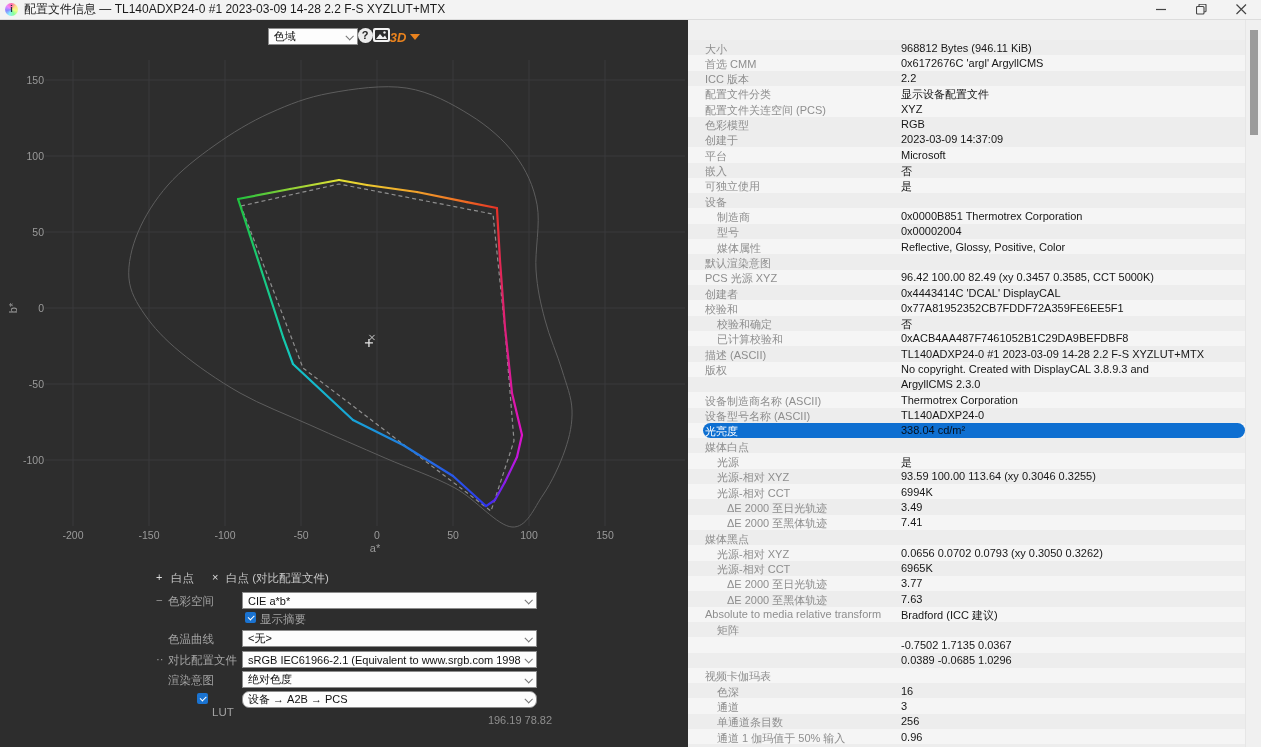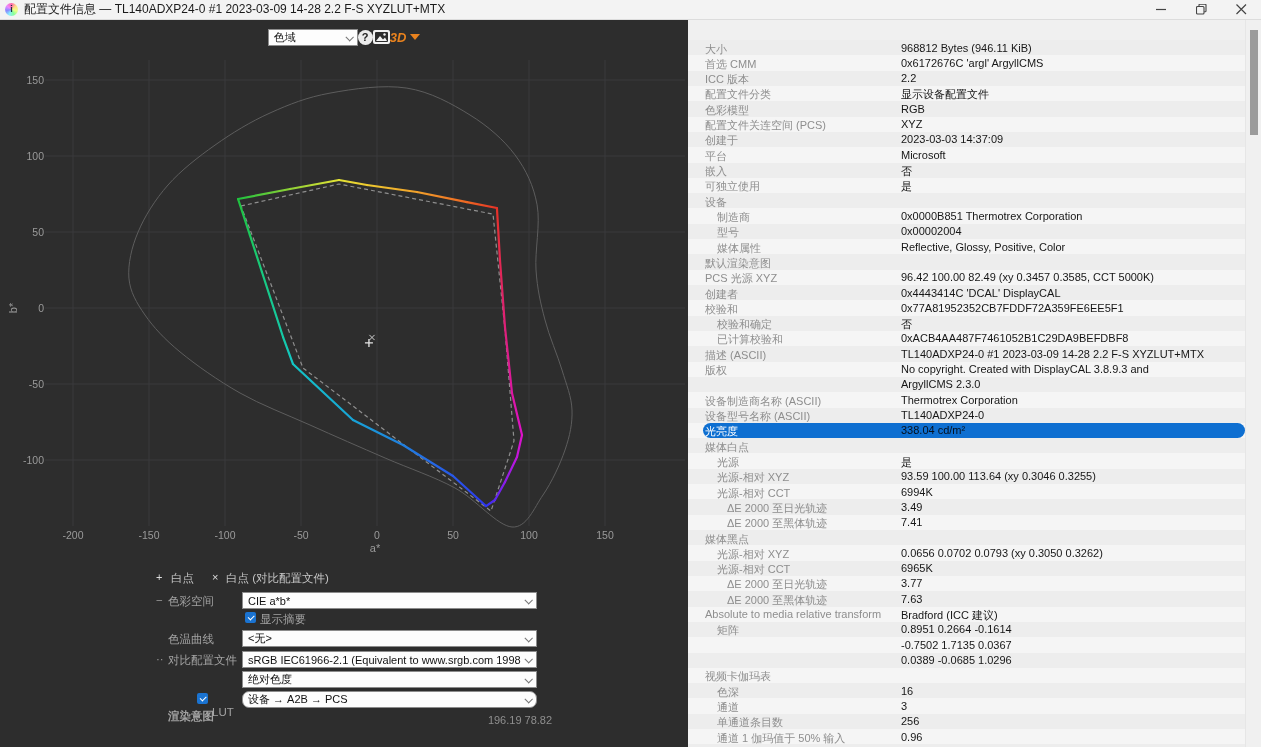--- a/index.html
+++ b/index.html
@@ -8,21 +8,21 @@
     border-bottom:1px solid #dcdcdc;display:flex;align-items:center;box-sizing:border-box;}
   #app-icon{width:13px;height:13px;border-radius:50%;margin:0 6px 0 5px;
     background:conic-gradient(#f6a, #fd8, #ef8, #8f9, #8ef, #88f, #e8f, #f6a);
     color:#234;font-size:9px;font-weight:bold;text-align:center;line-height:13px;}
   #title-text{font-size:12px;color:#1b1b1b;}
   #win-buttons{margin-left:auto;display:flex;height:100%;}
   .win-btn{width:40px;height:100%;display:flex;align-items:center;justify-content:center;}
   #left-panel{position:absolute;left:0;top:20px;width:688px;height:727px;background:#2d2d2d;}
   #chart-svg{position:absolute;left:0;top:0;}
   #toolbar{position:absolute;left:0;top:8px;width:100%;height:18px;display:flex;
-    justify-content:center;align-items:center;gap:0;}
+    justify-content:center;gap:0;}
   .combo{background:#fdfdfd;border:1px solid #8c8c8c;height:17px;box-sizing:border-box;
     display:flex;align-items:center;font-size:11px;color:#111;padding:0 16px 0 5px;
     position:relative;white-space:nowrap;overflow:hidden;}
   .combo .caret{position:absolute;right:5px;top:5px;width:5px;height:5px;
     border-right:1.4px solid #777;border-bottom:1.4px solid #777;transform:rotate(45deg) translateY(-1px);}
   #gamut-combo{width:90px;}
   .round-icon{width:15px;height:15px;border-radius:50%;background:#ececec;color:#222;
     font-size:11px;font-weight:bold;text-align:center;line-height:15px;}
   .img-icon{width:17px;height:14px;background:#f2f2f2;border-radius:2px;display:flex;
     align-items:center;justify-content:center;}
@@ -271,21 +271,21 @@
     <span class="caret"></span>
   </div>
 
   <span class="ctl-prefix" style="left:156px;top:633px;">··</span>
   <span class="ctl-label" style="left:168px;top:633px;">对比配置文件</span>
   <div class="combo dd" style="top:631px;">
     <span>sRGB IEC61966-2.1 (Equivalent to www.srgb.com 1998</span>
     <span class="caret"></span>
   </div>
 
-  <span class="ctl-label" style="left:168px;top:689px;font-weight:bold;">渲染意图</span>
+  <span class="ctl-label" style="left:168px;top:653px;">渲染意图</span>
   <div class="combo dd" style="top:651px;">
     <span>绝对色度</span>
     <span class="caret"></span>
   </div>
 
   <span class="checkbox" style="left:197px;top:673px;"></span>
   <span class="ctl-label" style="left:212px;top:673px;margin-top:13px;">LUT</span>
   <div class="combo dd" style="top:671px;border-radius:7px;">
     <span>设备 → A2B → PCS</span>
     <span class="caret"></span>
@@ -305,31 +305,31 @@
         <span class="val">0x6172676C 'argl' ArgyllCMS</span>
       </div>
       <div class="info-row even">
         <span class="lab ind0">ICC 版本</span>
         <span class="val">2.2</span>
       </div>
       <div class="info-row odd">
         <span class="lab ind0">配置文件分类</span>
         <span class="val">显示设备配置文件</span>
       </div>
+      <div class="info-row odd">
+        <span class="lab ind0">配置文件关连空间 (PCS)</span>
+        <span class="val">XYZ</span>
+      </div>
       <div class="info-row even">
         <span class="lab ind0">色彩模型</span>
         <span class="val">RGB</span>
       </div>
-      <div class="info-row odd">
-        <span class="lab ind0">配置文件关连空间 (PCS)</span>
-        <span class="val">XYZ</span>
-      </div>
       <div class="info-row even">
         <span class="lab ind0">创建于</span>
-        <span class="val">2023-03-03 14:37:09</span>
+        <span class="val">2023-03-09 14:37:09</span>
       </div>
       <div class="info-row odd">
         <span class="lab ind0">平台</span>
         <span class="val">Microsoft</span>
       </div>
       <div class="info-row even">
         <span class="lab ind0">嵌入</span>
         <span class="val">否</span>
       </div>
       <div class="info-row odd">
@@ -443,21 +443,20 @@
       <div class="info-row even">
         <span class="lab ind2">ΔE 2000 至黑体轨迹</span>
         <span class="val">7.63</span>
       </div>
       <div class="info-row odd">
         <span class="lab ind0">Absolute to media relative transform</span>
         <span class="val">Bradford (ICC 建议)</span>
       </div>
       <div class="info-row even">
         <span class="lab ind1">矩阵</span>
-        <span class="val">0.8951 0.2664 -0.1614</span>
       </div>
       <div class="info-row odd">
         <span class="lab ind1"></span>
         <span class="val">-0.7502 1.7135 0.0367</span>
       </div>
       <div class="info-row even">
         <span class="lab ind1"></span>
         <span class="val">0.0389 -0.0685 1.0296</span>
       </div>
       <div class="info-row odd">

